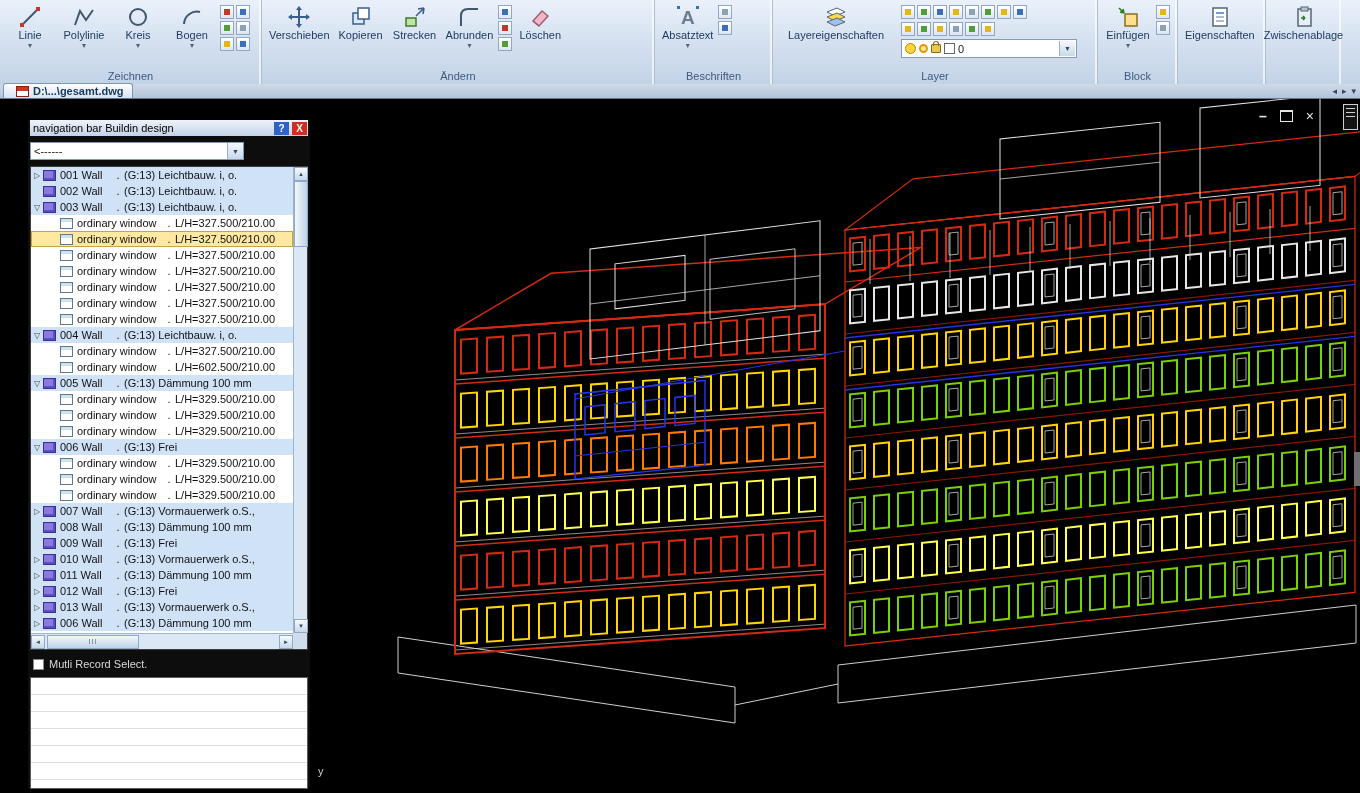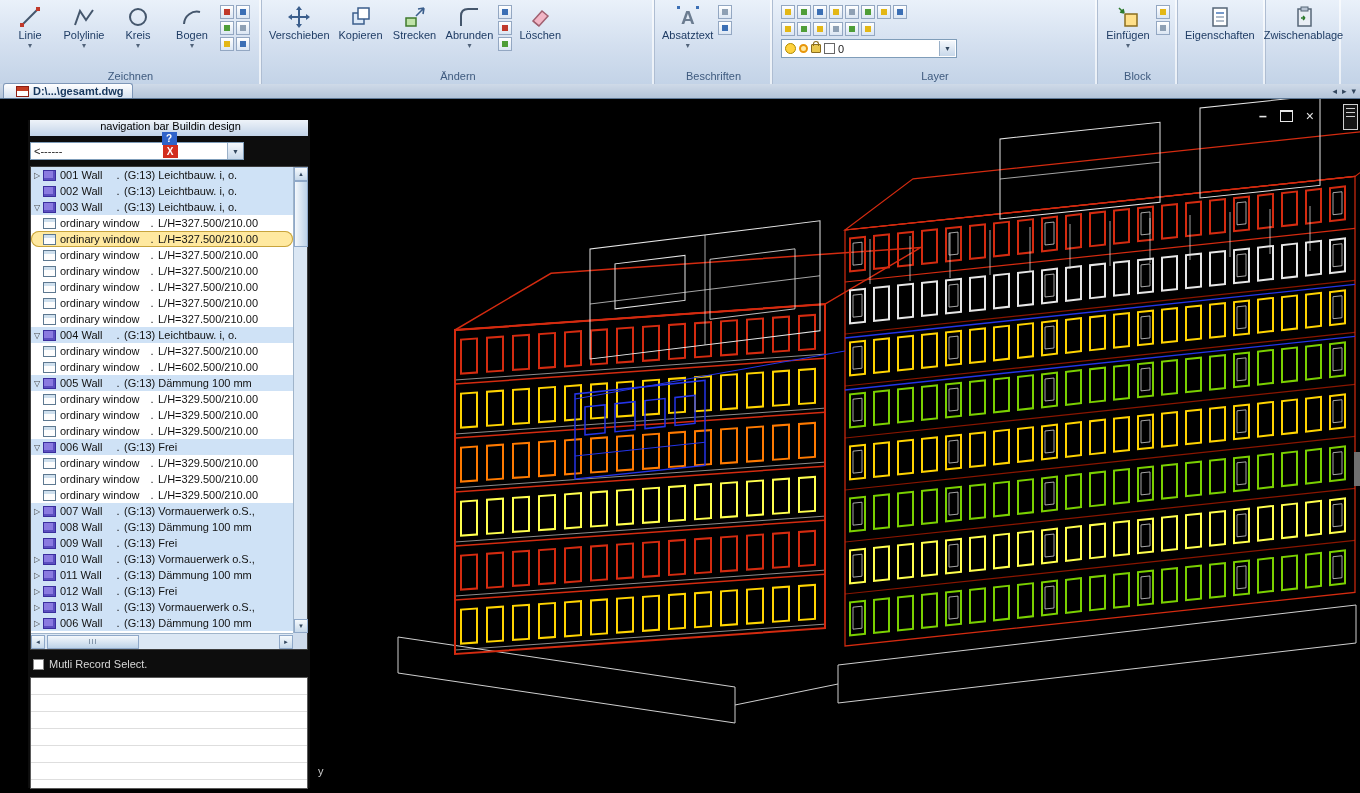--- a/index.html
+++ b/index.html
@@ -55,35 +55,35 @@
   .wmax{width:11px;height:9px;border:1px solid #e6e6e6;border-top-width:2px;display:inline-block;}
   .wclose{font-size:14px;line-height:12px;}
   .corner-tab{position:absolute;top:104px;right:2px;width:13px;height:24px;border:1px solid #cfcfcf;background:#141414;z-index:5;}
   .corner-tab i{display:block;margin:3px 2px 0;height:1px;background:#cfcfcf;}
   .right-thumb{position:absolute;top:452px;right:0;width:6px;height:34px;background:#6f6f6f;z-index:5;}
 
   
   .palette{position:absolute;left:28px;top:120px;width:282px;height:668px;background:#0d0d0d;
     z-index:10;box-sizing:border-box;padding:0 2px;}
   .ptitle{height:16px;background:linear-gradient(#eef3f9,#c2d3e8);display:flex;align-items:center;
-    font-size:11px;color:#000;padding-left:3px;flex-direction:column;}
+    font-size:11px;color:#000;padding-left:3px;}
   .ptitle .ttext{flex:1;}
   .phelp{width:15px;height:13px;background:#2f63c9;color:#fff;font-size:10px;font-weight:bold;
     text-align:center;line-height:13px;margin-right:3px;}
   .pclose{width:15px;height:13px;background:#d22d1e;color:#fff;font-size:10px;font-weight:bold;
     text-align:center;line-height:13px;margin-right:1px;}
   .pcombo{margin-top:6px;width:214px;height:18px;background:#fff;border:1px solid #7f9db9;
     display:flex;align-items:center;font-size:11px;color:#222;box-sizing:border-box;}
   .pcombo .cval{flex:1;padding-left:3px;}
   .pcombo .combo-arrow{height:16px;}
   .ptree{position:relative;margin-top:6px;height:484px;background:#fff;border:1px solid #3c3c3c;box-sizing:border-box;}
   .tree-rows{position:absolute;left:0;top:0;right:14px;bottom:16px;overflow:hidden;background:#fff;}
   .trow{height:16px;display:flex;align-items:center;font-size:11px;color:#111;white-space:nowrap;}
   .trow.wall{background:#cfe2f6;}
-  .trow.window{background:#fff;border-radius:8px;}
+  .trow.window{background:#fff;padding-left:17px;}
   .trow.sel{background:#ffe9a0;box-shadow:inset 0 0 0 1px #c8a43c;}
   .ar{width:12px;text-align:center;font-size:8px;color:#4a4a4a;flex:0 0 12px;}
   .wicon{width:11px;height:9px;background:#8a7ae0;border:1px solid #3a2e9e;margin-right:4px;flex:0 0 11px;
     box-shadow:inset -2px -2px 0 #5c4fc0;}
   .gicon{width:11px;height:9px;background:#fdfdfd;border:1px solid #5d7890;margin-right:4px;flex:0 0 11px;
     box-shadow:inset 0 3px 0 #cfe0ee;}
   .tname{flex:0 0 auto;}
   .wall .tname{width:52px;} .window .tname{width:86px;}
   .tsep{width:12px;text-align:center;flex:0 0 12px;}
   .vscroll{position:absolute;right:0;top:0;width:14px;bottom:16px;background:#dbe7f4;border-left:1px solid #9fb4ca;box-sizing:border-box;}
@@ -265,20 +265,30 @@
         <span class="mini c-blue">
             <i></i>
           </span>
       </div>
     </div>
     <div class="rcaption">Beschriften</div>
   </div>
 
   <div class="rgroup" style="width:325px">
     <div class="rbuttons">
+      <div class="rbtn" style="min-width:112px">
+        <span class="ricon">
+          <svg width="26" height="24">
+              <polygon points="4,7 14,3 22,7 12,11" fill="#ffffff" stroke="#567" stroke-width="1"></polygon>
+              <polygon points="4,12 14,8 22,12 12,16" fill="#ffd84d" stroke="#567" stroke-width="1"></polygon>
+              <polygon points="4,17 14,13 22,17 12,21" fill="#9fc3e8" stroke="#567" stroke-width="1"></polygon>
+            </svg>
+          </span>
+        <span class="rlabel">Layereigenschaften</span>
+      </div>
       <div class="layer-right">
         <div class="minirow">
           <span class="mini c-yel">
               <i></i>
             </span>
           <span class="mini c-green">
               <i></i>
             </span>
           <span class="mini c-blue">
               <i></i>

